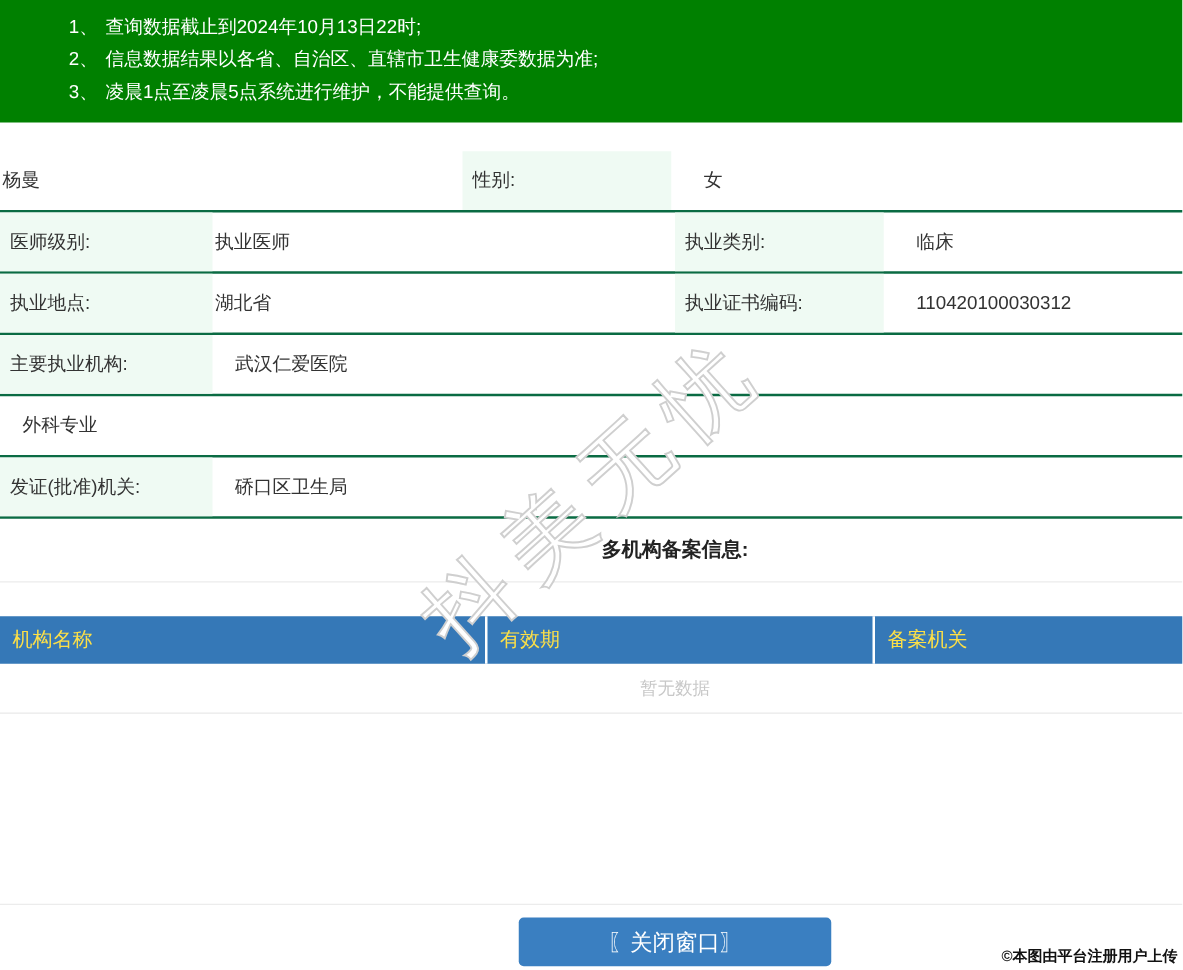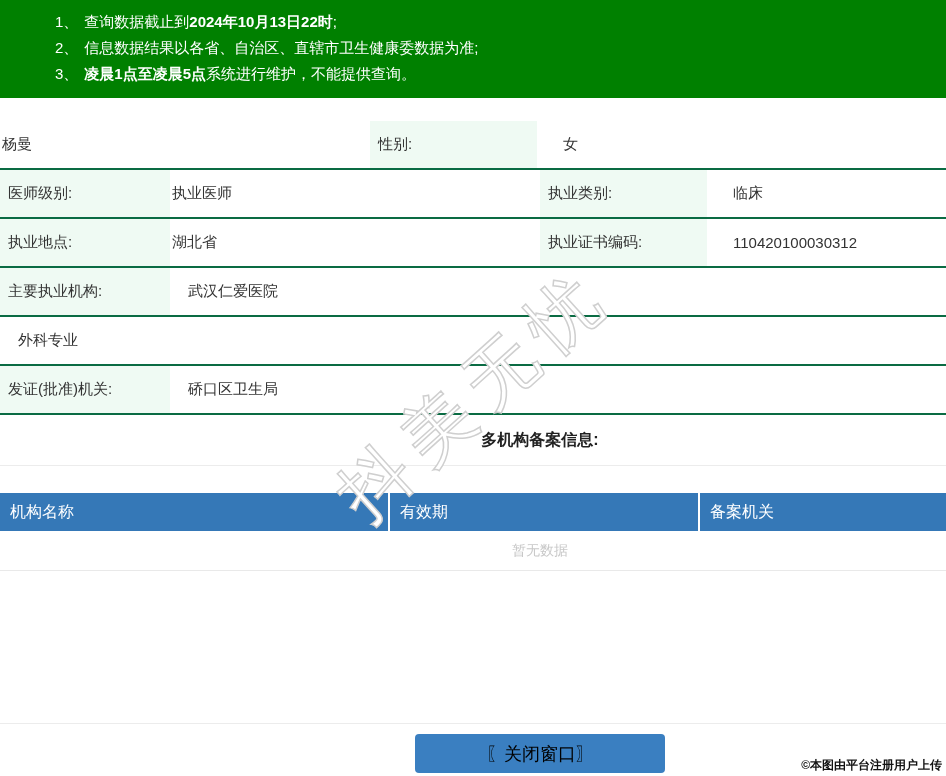--- a/index.html
+++ b/index.html
@@ -5,53 +5,53 @@
   * { margin:0; padding:0; box-sizing:border-box; }
   html,body { background:#fff; }
   body { font-family:"Liberation Sans","DejaVu Sans",sans-serif; color:#333; }
   .viewport { position:relative; width:946px; height:776px; overflow:hidden; background:#fff; }
   .inner { width:1080px; position:relative; }
 
   
   .banner { width:1080px; height:98px; background:#008000; padding:9px 0 0 55px; }
   .nline { color:#fff; font-size:15px; line-height:26px; white-space:nowrap; }
   .nline .nnum { margin-right:6px; }
-  .nline b { font-weight:bold; }
+  .nline b { font-weight:normal; }
 
   
   .info-table { margin-top:23px; width:1080px; }
   .irow { display:flex; height:49px; border-bottom:2px solid #0a6b43; }
   .cell { display:flex; align-items:center; font-size:15px; height:100%; }
   .lab { background:#effaf3; padding-left:8px; }
   .c1 { width:170px; }
   .v1 { width:370px; padding-left:2px; }
   .c2 { width:167px; }
   .v2 { width:373px; padding-left:26px; }
   .vfull { width:910px; padding-left:18px; }
 
   
   .section-title { width:1080px; text-align:center; font-size:16px; font-weight:bold; color:#222;
                    padding:15px 0 14px 0; }
   .hr-light { width:1080px; border-bottom:1px solid #ececec; }
 
   
   .rec-header { margin-top:27px; width:1080px; height:38px; display:flex; background:#3578b7; }
-  .rh { color:#ffffff; font-size:16px; display:flex; align-items:center; padding-left:10px; }
+  .rh { color:#fde047; font-size:16px; display:flex; align-items:center; padding-left:10px; }
   .rh1 { width:390px; border-right:2px solid #fff; }
   .rh2 { width:310px; border-right:2px solid #fff; }
   .rh3 { width:378px; }
   .rec-empty { width:1080px; height:40px; display:flex; align-items:center; justify-content:center;
                color:#c8c8c8; font-size:14px; border-bottom:1px solid #e9e9e9; }
 
   .spacer { height:152px; }
   .hr-light2 { width:1080px; border-bottom:1px solid #ececec; }
 
   
   .btn-row { width:1080px; text-align:center; padding-top:10px; }
-  .close-btn { width:250px; height:39px; background:#3a7fc1; color:#000000; font-size:18px;
+  .close-btn { width:250px; height:39px; background:#3a7fc1; color:#ffffff; font-size:18px;
                font-family:inherit; border:none; border-radius:4px; cursor:pointer; }
 
   
   .watermark { position:absolute; left:268px; top:348px; width:414px; text-align:center;
                font-size:70px; letter-spacing:14px; white-space:nowrap;
                color:#fff; -webkit-text-stroke:1.5px #cfcfcf;
                transform:rotate(-42deg); z-index:10; pointer-events:none; }
 
   
   .copyright { position:absolute; right:4px; bottom:2px; z-index:20;

